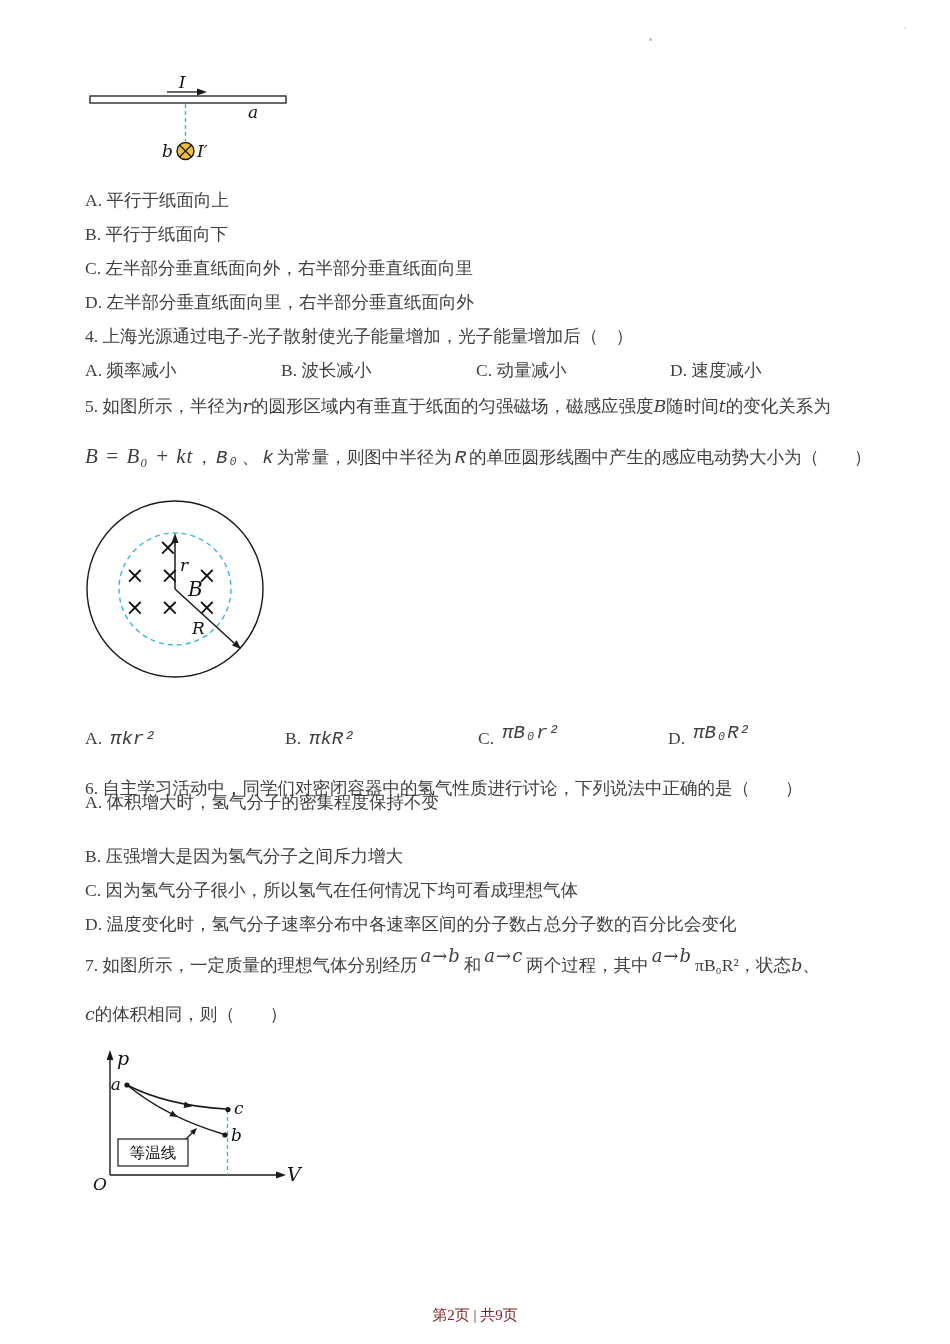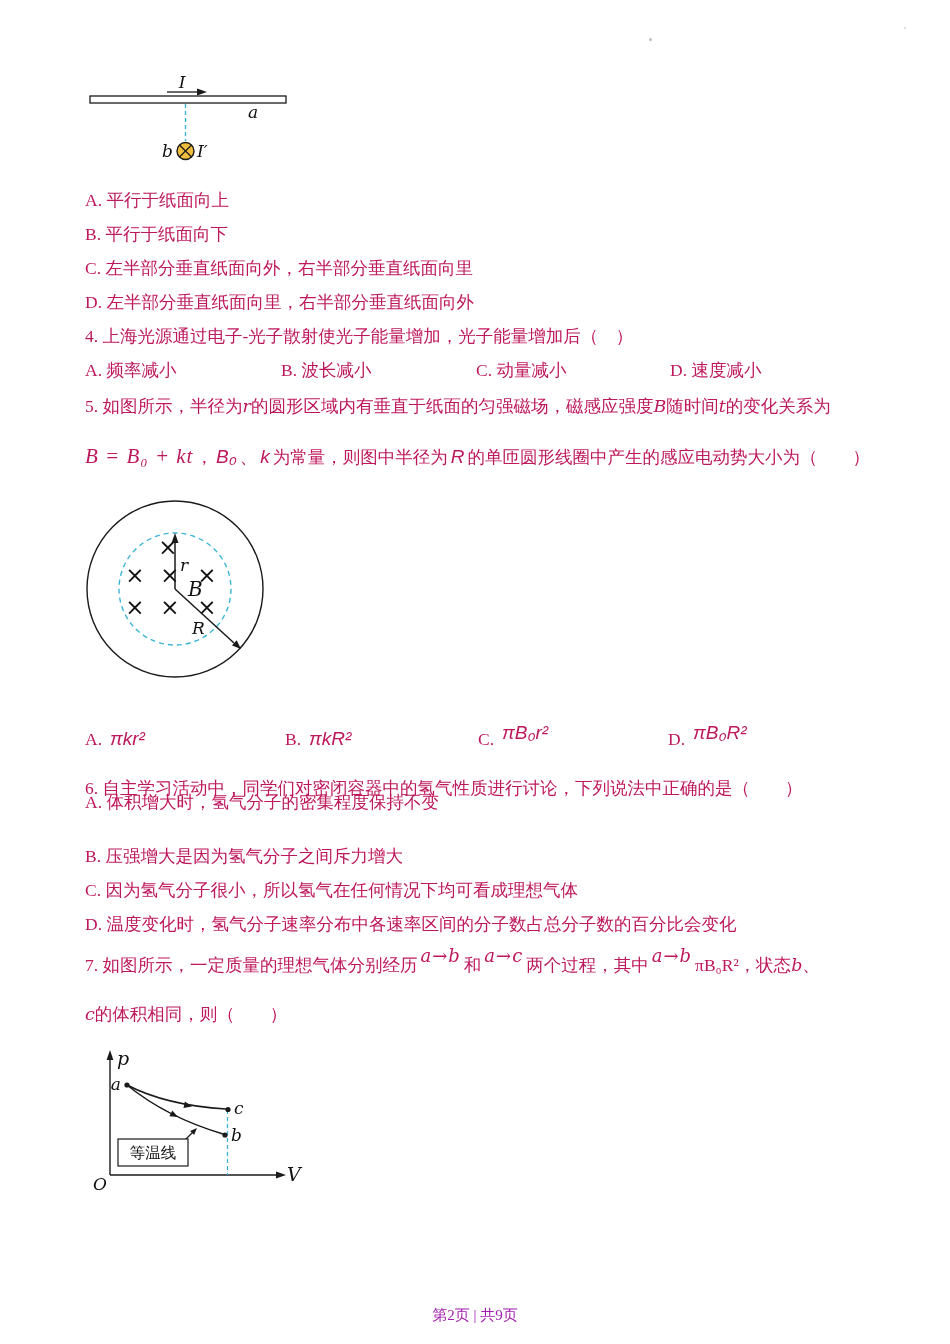--- a/index.html
+++ b/index.html
@@ -1,30 +1,30 @@
 <!DOCTYPE html>
 <html><head>
 <meta charset="utf-8">
 <style>
   * { margin:0; padding:0; box-sizing:border-box; }
   html,body { background:#ffffff; }
   body { font-family:"Liberation Serif","DejaVu Serif",serif; }
   .page { position:relative; width:950px; height:1344px; background:#ffffff; color:#1a1a1a; overflow:hidden; margin:0 auto; }
-  .line { position:absolute; white-space:nowrap; font-size:17.5px; line-height:25px; color:#be185d; }
+  .line { position:absolute; white-space:nowrap; font-size:17.5px; line-height:25px; color:#404040; }
   .mi  { font-family:"DejaVu Serif",serif; font-style:italic; }
-  .fml { font-family:Liberation Sans, sans-serif; font-style:italic; font-size:19px; margin:0 3px; }
+  .fml { font-family:Liberation Mono, monospace; font-style:italic; font-size:19px; margin:0 3px; }
   .fml-lg { font-family:Liberation Serif, serif; font-style:italic; font-size:21px; letter-spacing:1px; margin-right:2px; }
   .raised { position:relative; top:-9px; font-family:"DejaVu Serif",serif; font-style:italic; font-size:18px; margin:0 3px; letter-spacing:1px; }
   .raised-sm { position:relative; top:-6px; }
   .opt-label { margin-right:5px; }
   .fig { position:absolute; }
   .svg-mi { font-family:"DejaVu Serif",serif; font-style:italic; fill:#111; }
   .svg-x  { font-family:"DejaVu Sans",sans-serif; fill:#111; }
   .svg-cjk{ font-family:"Liberation Serif",serif; fill:#111; }
-  .footer { position:absolute; left:0; top:1306px; width:100%; text-align:center; font-size:15px; color:#a21caf; }
+  .footer { position:absolute; left:0; top:1306px; width:100%; text-align:center; font-size:15px; color:#7f1d1d; }
   .stray { position:absolute; border-radius:50%; background:#bdbdbd; }
 </style>
 </head>
 <body>
 
 <div class="page">
 
   <div class="stray" style="left:649px; top:38px; width:3px; height:3px;"></div>
   <div class="stray" style="left:904px; top:27px; width:2px; height:2px; opacity:.6;"></div>
 

